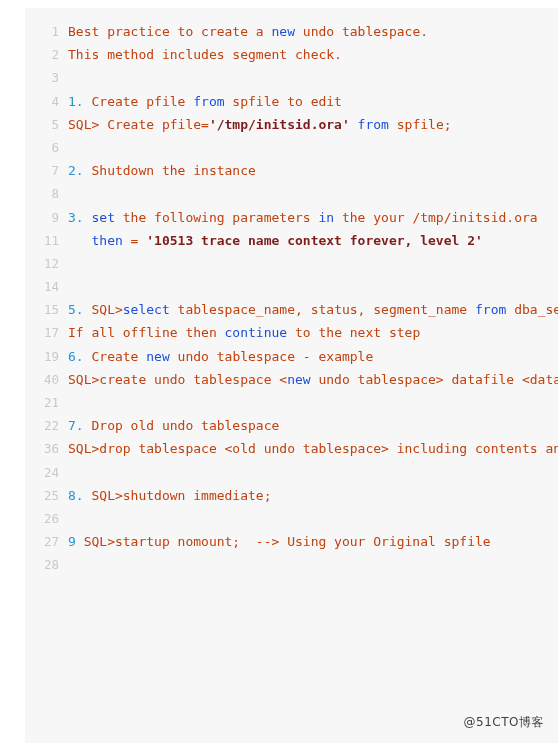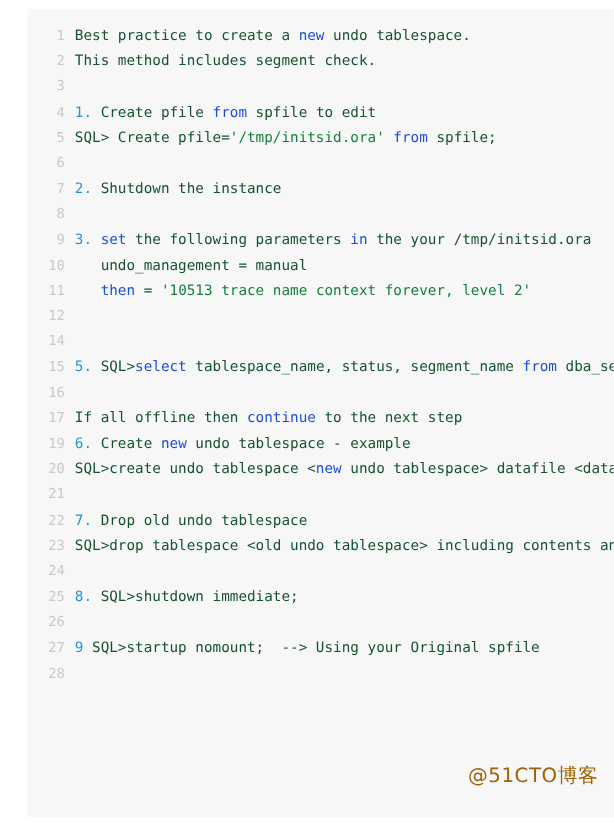--- a/index.html
+++ b/index.html
@@ -49,60 +49,58 @@
   .lc {
     flex: 1 1 auto;
     color: #55555a;
     white-space: pre;
     overflow: hidden;
     text-overflow: clip;
   }
 
   .tok-num   { color: #2196d4; }
   .tok-kw    { color: #1d4ed8; }
-  .tok-str   { color: #15803d; }
-  .tok-plain { color: #14532d; }
+  .tok-str   { color: #7f1d1d; font-weight: bold; }
+  .tok-plain { color: #c2410c; }
 
   #watermark {
     position: absolute;
     right: 14px;
-    bottom: 34px;
-    color: #a16207;
-    font-size: 18px;
+    bottom: 20px;
+    color: #404040;
+    font-size: 12px;
     font-family: "DejaVu Sans", "Liberation Sans", sans-serif;
     letter-spacing: 0.5px;
     user-select: none;
   }
 </style>
 </head>
 <body>
 
 <div id="code-block">
   <div id="code-lines">
       <div class="code-line"><span class="ln">1</span><span class="lc"><span class="tok-plain">Best practice to create a </span><span class="tok-kw">new</span><span class="tok-plain"> undo tablespace.</span></span></div>
       <div class="code-line"><span class="ln">2</span><span class="lc"><span class="tok-plain">This method includes segment check.</span></span></div>
       <div class="code-line"><span class="ln">3</span><span class="lc"></span></div>
       <div class="code-line"><span class="ln">4</span><span class="lc"><span class="tok-num">1.</span><span class="tok-plain"> Create pfile </span><span class="tok-kw">from</span><span class="tok-plain"> spfile to edit</span></span></div>
       <div class="code-line"><span class="ln">5</span><span class="lc"><span class="tok-plain">SQL&gt; Create pfile=</span><span class="tok-str">'/tmp/initsid.ora'</span><span class="tok-plain"> </span><span class="tok-kw">from</span><span class="tok-plain"> spfile;</span></span></div>
       <div class="code-line"><span class="ln">6</span><span class="lc"></span></div>
       <div class="code-line"><span class="ln">7</span><span class="lc"><span class="tok-num">2.</span><span class="tok-plain"> Shutdown the instance</span></span></div>
       <div class="code-line"><span class="ln">8</span><span class="lc"></span></div>
       <div class="code-line"><span class="ln">9</span><span class="lc"><span class="tok-num">3.</span><span class="tok-plain"> </span><span class="tok-kw">set</span><span class="tok-plain"> the following parameters </span><span class="tok-kw">in</span><span class="tok-plain"> the your /tmp/initsid.ora</span></span></div>
-      <div class="code-line"><span class="ln">10</span><span class="lc"><span class="tok-plain">   undo_management = manual</span></span></div>
       <div class="code-line"><span class="ln">11</span><span class="lc"><span class="tok-plain">   </span><span class="tok-kw">then</span><span class="tok-plain"> = </span><span class="tok-str">'10513 trace name context forever, level 2'</span></span></div>
       <div class="code-line"><span class="ln">12</span><span class="lc"></span></div>
       <div class="code-line"><span class="ln">14</span><span class="lc"></span></div>
       <div class="code-line"><span class="ln">15</span><span class="lc"><span class="tok-num">5.</span><span class="tok-plain"> SQL&gt;</span><span class="tok-kw">select</span><span class="tok-plain"> tablespace_name, status, segment_name </span><span class="tok-kw">from</span><span class="tok-plain"> dba_segments;</span></span></div>
-      <div class="code-line"><span class="ln">16</span><span class="lc"></span></div>
       <div class="code-line"><span class="ln">17</span><span class="lc"><span class="tok-plain">If all offline then </span><span class="tok-kw">continue</span><span class="tok-plain"> to the next step</span></span></div>
       <div class="code-line"><span class="ln">19</span><span class="lc"><span class="tok-num">6.</span><span class="tok-plain"> Create </span><span class="tok-kw">new</span><span class="tok-plain"> undo tablespace - example</span></span></div>
-      <div class="code-line"><span class="ln">20</span><span class="lc"><span class="tok-plain">SQL&gt;create undo tablespace &lt;</span><span class="tok-kw">new</span><span class="tok-plain"> undo tablespace&gt; datafile &lt;datafile&gt;</span></span></div>
+      <div class="code-line"><span class="ln">40</span><span class="lc"><span class="tok-plain">SQL&gt;create undo tablespace &lt;</span><span class="tok-kw">new</span><span class="tok-plain"> undo tablespace&gt; datafile &lt;datafile&gt;</span></span></div>
       <div class="code-line"><span class="ln">21</span><span class="lc"></span></div>
       <div class="code-line"><span class="ln">22</span><span class="lc"><span class="tok-num">7.</span><span class="tok-plain"> Drop old undo tablespace</span></span></div>
-      <div class="code-line"><span class="ln">23</span><span class="lc"><span class="tok-plain">SQL&gt;drop tablespace &lt;old undo tablespace&gt; including contents and datafiles;</span></span></div>
+      <div class="code-line"><span class="ln">36</span><span class="lc"><span class="tok-plain">SQL&gt;drop tablespace &lt;old undo tablespace&gt; including contents and datafiles;</span></span></div>
       <div class="code-line"><span class="ln">24</span><span class="lc"></span></div>
       <div class="code-line"><span class="ln">25</span><span class="lc"><span class="tok-num">8.</span><span class="tok-plain"> SQL&gt;shutdown immediate;</span></span></div>
       <div class="code-line"><span class="ln">26</span><span class="lc"></span></div>
       <div class="code-line"><span class="ln">27</span><span class="lc"><span class="tok-num">9</span><span class="tok-plain"> SQL&gt;startup nomount;  --&gt; Using your Original spfile</span></span></div>
       <div class="code-line"><span class="ln">28</span><span class="lc"></span></div>
     </div>
 </div>
 
 <div id="watermark">@51CTO博客</div>
 

